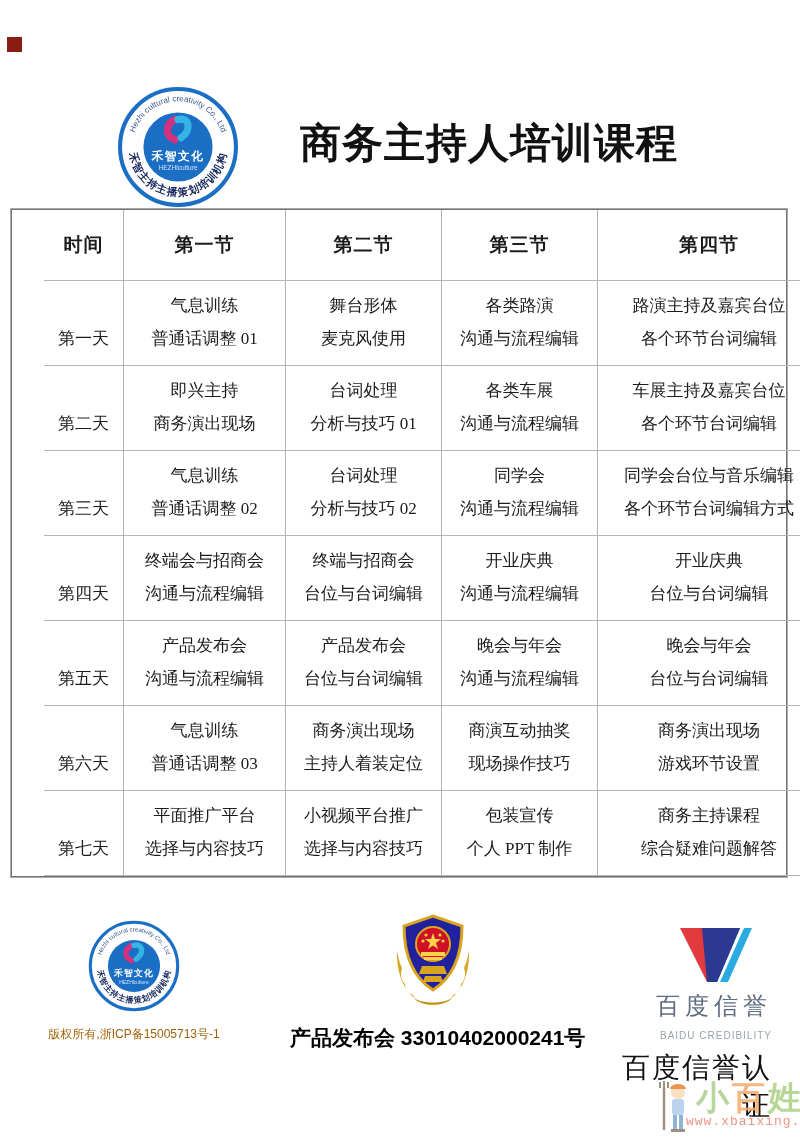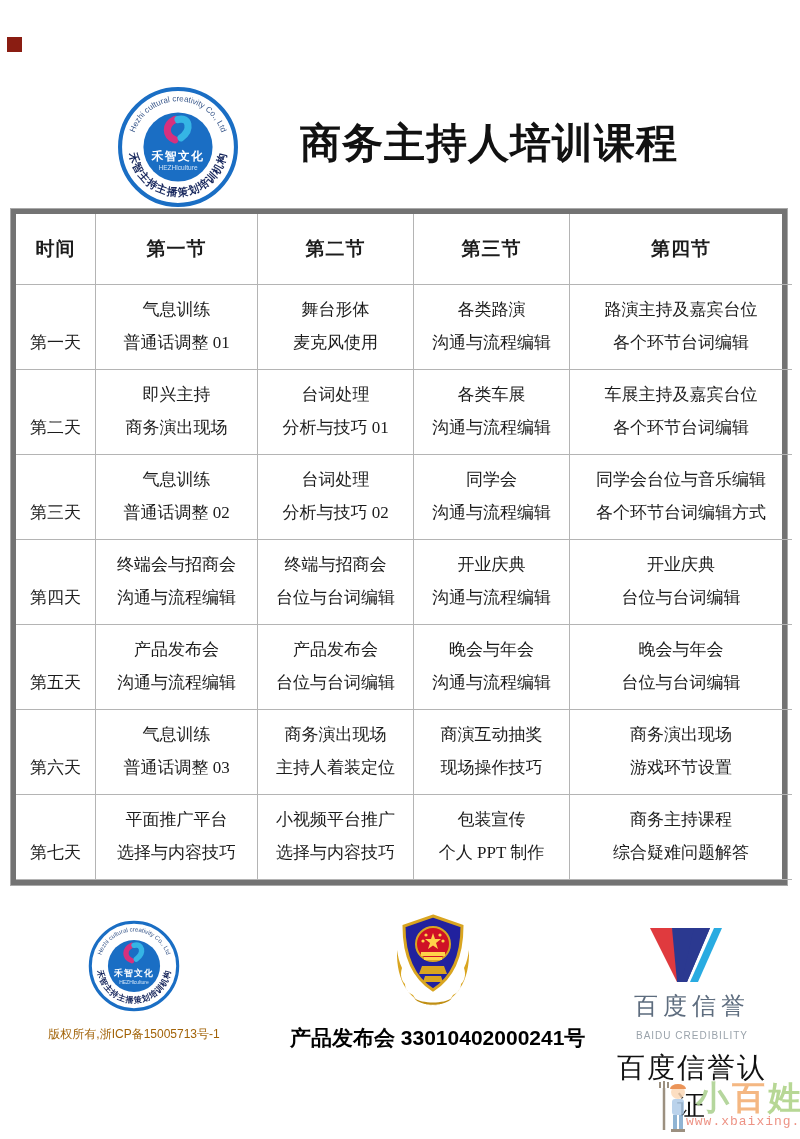--- a/index.html
+++ b/index.html
@@ -18,39 +18,39 @@
   }
 
   
   #course-table {
     position:absolute; left:10px; top:208px; width:776px;
     border-collapse:collapse; border:1px solid #a9a9a9; color:#1c1c1c;
   }
   .trow { display:grid; grid-template-columns:80px 162px 156px 156px 222px; }
   .trow > div { border-right:1px solid #b4b4b4; border-bottom:1px solid #b4b4b4; }
   .trow > div:last-child { border-right:none; }
-  #table-inner { border:5px solid #737373; }
+  #table-inner { border:1px solid #737373;padding-left:32px; }
   .head-row { height:71px; }
   .head-cell { display:flex; align-items:center; justify-content:center;
     font-size:19px; font-weight:700; letter-spacing:1px; }
   .data-row { height:85px; }
   .day-cell { display:flex; align-items:flex-end; justify-content:center;
     padding-bottom:15px; font-size:17px; }
   .course-cell { display:flex; flex-direction:column; justify-content:space-between;
     align-items:center; padding:13px 2px 15px; font-size:17px; }
   .course-line { white-space:nowrap; }
 
   
   #footer-logo { position:absolute; left:88px; top:920px; width:92px; height:92px; }
   #icp-text { position:absolute; left:16px; top:1026px; width:236px; text-align:center;
     font-family:"Liberation Sans","DejaVu Sans",sans-serif; font-size:12px; color:#a16207; white-space:nowrap; }
   #police-badge { position:absolute; left:384px; top:910px; width:98px; height:104px; }
   #police-text { position:absolute; left:290px; top:1024px; width:260px; text-align:center;
     font-family:"Liberation Sans","DejaVu Sans",sans-serif; font-size:21px; font-weight:700; color:#000; white-space:nowrap; }
-  #baidu-block { position:absolute; left:612px; top:926px; width:160px; text-align:center;
+  #baidu-block { position:absolute; left:612px; top:926px; width:160px; text-align:right;
     font-family:"Liberation Sans","DejaVu Sans",sans-serif; }
   #baidu-mark { width:100px; height:58px; }
   #baidu-name-cn { font-size:24px; color:#5d6c7e; letter-spacing:5px; margin-top:2px; }
   #baidu-name-en { font-size:10px; color:#9aa3ab; letter-spacing:1px; margin-top:8px; }
   #baidu-cert { font-size:28px; color:#111; letter-spacing:2px; margin-top:8px; }
 
   
   #watermark { position:absolute; left:658px; top:1076px; width:142px; height:60px; opacity:0.85; }
   #wm-chars { position:absolute; left:38px; top:0px; font-weight:700; font-size:33px; white-space:nowrap; }
   #wm-chars span { display:inline-block; margin-right:3px; }

